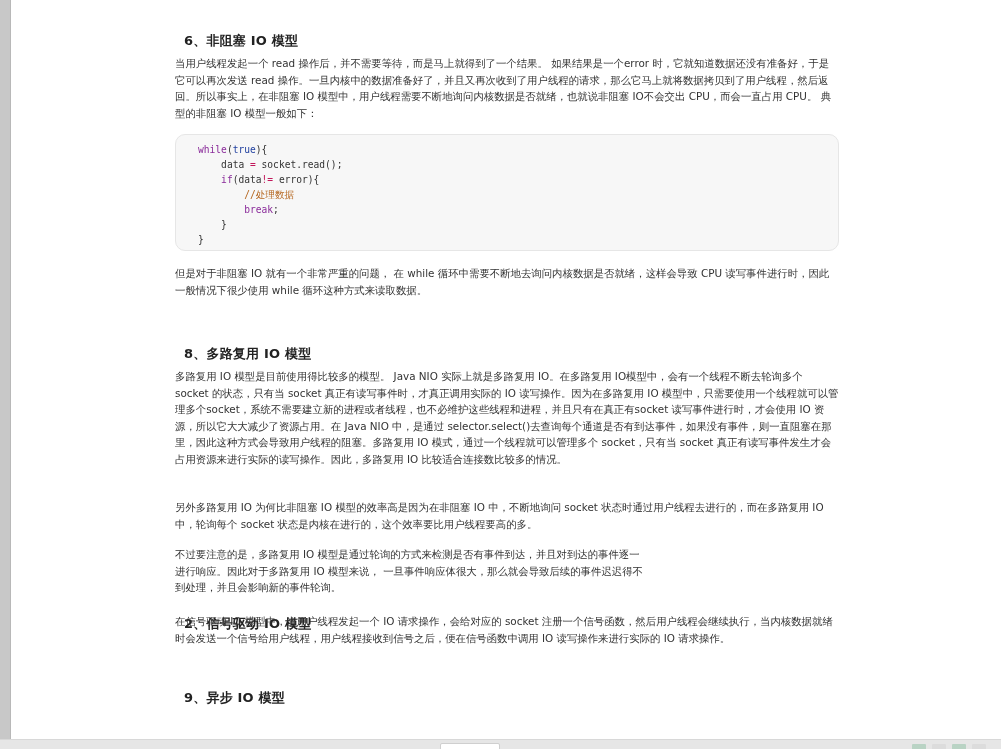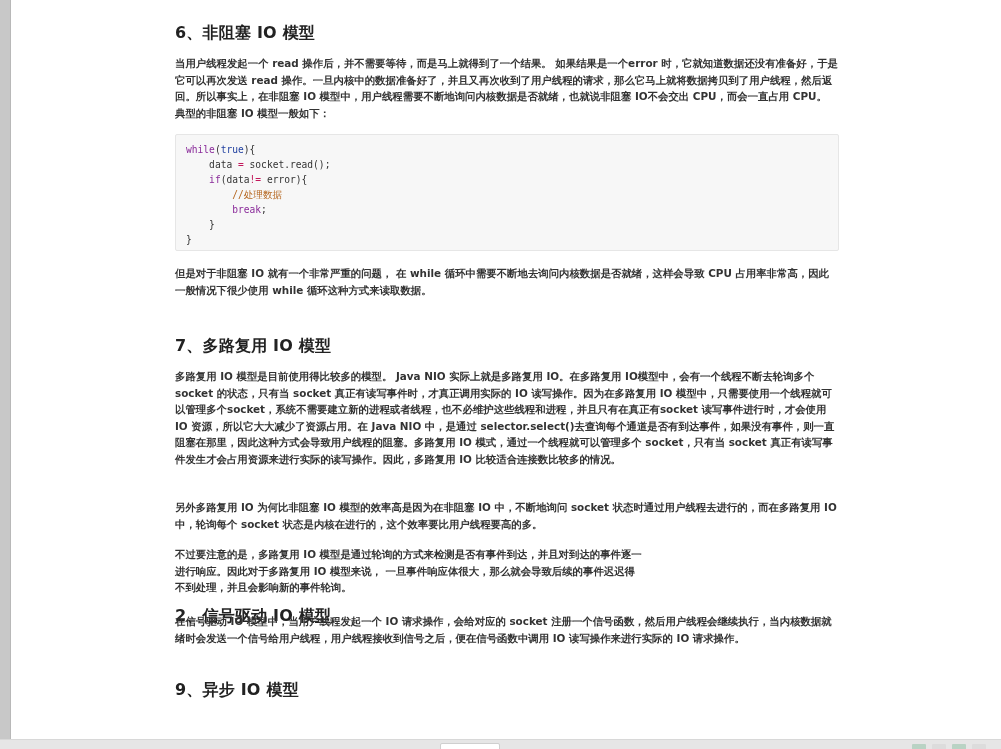--- a/index.html
+++ b/index.html
@@ -10,31 +10,31 @@
     color: #333;
   }
   .left-rail {
     position: absolute; left: 0; top: 0; width: 10px; height: 739px;
     background: #c8c8c8; border-right: 1px solid #b8b8b8;
   }
   .content {
     position: absolute; left: 175px; top: 0; width: 664px;
   }
   h2 {
-    font-size: 16px; font-weight: bold; color: #222; margin: 0;
+    font-size: 13px; font-weight: bold; color: #222; margin: 9px;
     position: absolute; left: 0; letter-spacing: 0.2px;
   }
   p {
     font-size: 10.4px; line-height: 16.6px; margin: 0; color: #333;
-    position: absolute; left: 0; width: 664px; font-weight: bold;
+    position: absolute; left: 0; width: 664px;
   }
   .code {
     position: absolute; left: 0; top: 134px; width: 664px; height: 117px;
-    background: #f7f7f7; border: 1px solid #e6e6e6; border-radius: 2px;
-    box-sizing: border-box; padding: 7px 10px;
+    background: #f7f7f7; border: 1px solid #e6e6e6; border-radius: 10px;
+    box-sizing: border-box; padding: 7px 22px;
     font-family: "DejaVu Sans Mono", "Liberation Mono", monospace;
     font-size: 9.6px; line-height: 15px; color: #333; white-space: pre;
   }
   .kw { color: #8a2b9a; }
   .lit { color: #1f3f9f; }
   .op { color: #c2185b; }
   .cm { color: #b5651d; margin-top: 24px; }
   .bottom-bar {
     position: absolute; left: 0; top: 739px; width: 1001px; height: 10px;
     background: #e6e6e6; border-top: 1px solid #d8d8d8;
@@ -52,23 +52,23 @@
 <body>
 
 <div class="left-rail"></div>
 
 <div class="content">
   <h2 style="top:23px">6、非阻塞 IO 模型</h2>
   <p style="top:55px">当用户线程发起一个 read 操作后，并不需要等待，而是马上就得到了一个结果。 如果结果是一个error 时，它就知道数据还没有准备好，于是它可以再次发送 read 操作。一旦内核中的数据准备好了，并且又再次收到了用户线程的请求，那么它马上就将数据拷贝到了用户线程，然后返回。所以事实上，在非阻塞 IO 模型中，用户线程需要不断地询问内核数据是否就绪，也就说非阻塞 IO不会交出 CPU，而会一直占用 CPU。 典型的非阻塞 IO 模型一般如下：</p>
 
   <div class="code" id="code-block"><div><span class="kw">while</span><span>(</span><span class="lit">true</span><span>){</span></div><div>    <span>data </span><span class="op">=</span><span> socket.read();</span></div><div>    <span class="kw">if</span><span>(data</span><span class="op">!=</span><span> error){</span></div><div>        <span class="cm">//处理数据</span></div><div>        <span class="kw">break</span><span>;</span></div><div>    <span>}</span></div><div><span>}</span></div></div>
 
-  <p style="top:265px">但是对于非阻塞 IO 就有一个非常严重的问题， 在 while 循环中需要不断地去询问内核数据是否就绪，这样会导致 CPU 占用率非常高，因此一般情况下很少使用 while 循环这种方式来读取数据。</p>
+  <p style="top:265px">但是对于非阻塞 IO 就有一个非常严重的问题， 在 while 循环中需要不断地去询问内核数据是否就绪，这样会导致 CPU 读写事件进行时，因此一般情况下很少使用 while 循环这种方式来读取数据。</p>
 
-  <h2 style="top:336px">7、多路复用 IO 模型</h2>
+  <h2 style="top:336px">8、多路复用 IO 模型</h2>
   <p style="top:368px">多路复用 IO 模型是目前使用得比较多的模型。 Java NIO 实际上就是多路复用 IO。在多路复用 IO模型中，会有一个线程不断去轮询多个 socket 的状态，只有当 socket 真正有读写事件时，才真正调用实际的 IO 读写操作。因为在多路复用 IO 模型中，只需要使用一个线程就可以管理多个socket，系统不需要建立新的进程或者线程，也不必维护这些线程和进程，并且只有在真正有socket 读写事件进行时，才会使用 IO 资源，所以它大大减少了资源占用。在 Java NIO 中，是通过 selector.select()去查询每个通道是否有到达事件，如果没有事件，则一直阻塞在那里，因此这种方式会导致用户线程的阻塞。多路复用 IO 模式，通过一个线程就可以管理多个 socket，只有当 socket 真正有读写事件发生才会占用资源来进行实际的读写操作。因此，多路复用 IO 比较适合连接数比较多的情况。</p>
   <p style="top:499px">另外多路复用 IO 为何比非阻塞 IO 模型的效率高是因为在非阻塞 IO 中，不断地询问 socket 状态时通过用户线程去进行的，而在多路复用 IO 中，轮询每个 socket 状态是内核在进行的，这个效率要比用户线程要高的多。</p>
   <p style="top:546px; width:470px">不过要注意的是，多路复用 IO 模型是通过轮询的方式来检测是否有事件到达，并且对到达的事件逐一进行响应。因此对于多路复用 IO 模型来说， 一旦事件响应体很大，那么就会导致后续的事件迟迟得不到处理，并且会影响新的事件轮询。</p>
 
   <h2 style="top:606px">2、信号驱动 IO 模型</h2>
   <p style="top:613px">在信号驱动 IO 模型中，当用户线程发起一个 IO 请求操作，会给对应的 socket 注册一个信号函数，然后用户线程会继续执行，当内核数据就绪时会发送一个信号给用户线程，用户线程接收到信号之后，便在信号函数中调用 IO 读写操作来进行实际的 IO 请求操作。</p>
 
   <h2 style="top:680px">9、异步 IO 模型</h2>
 </div>
 

